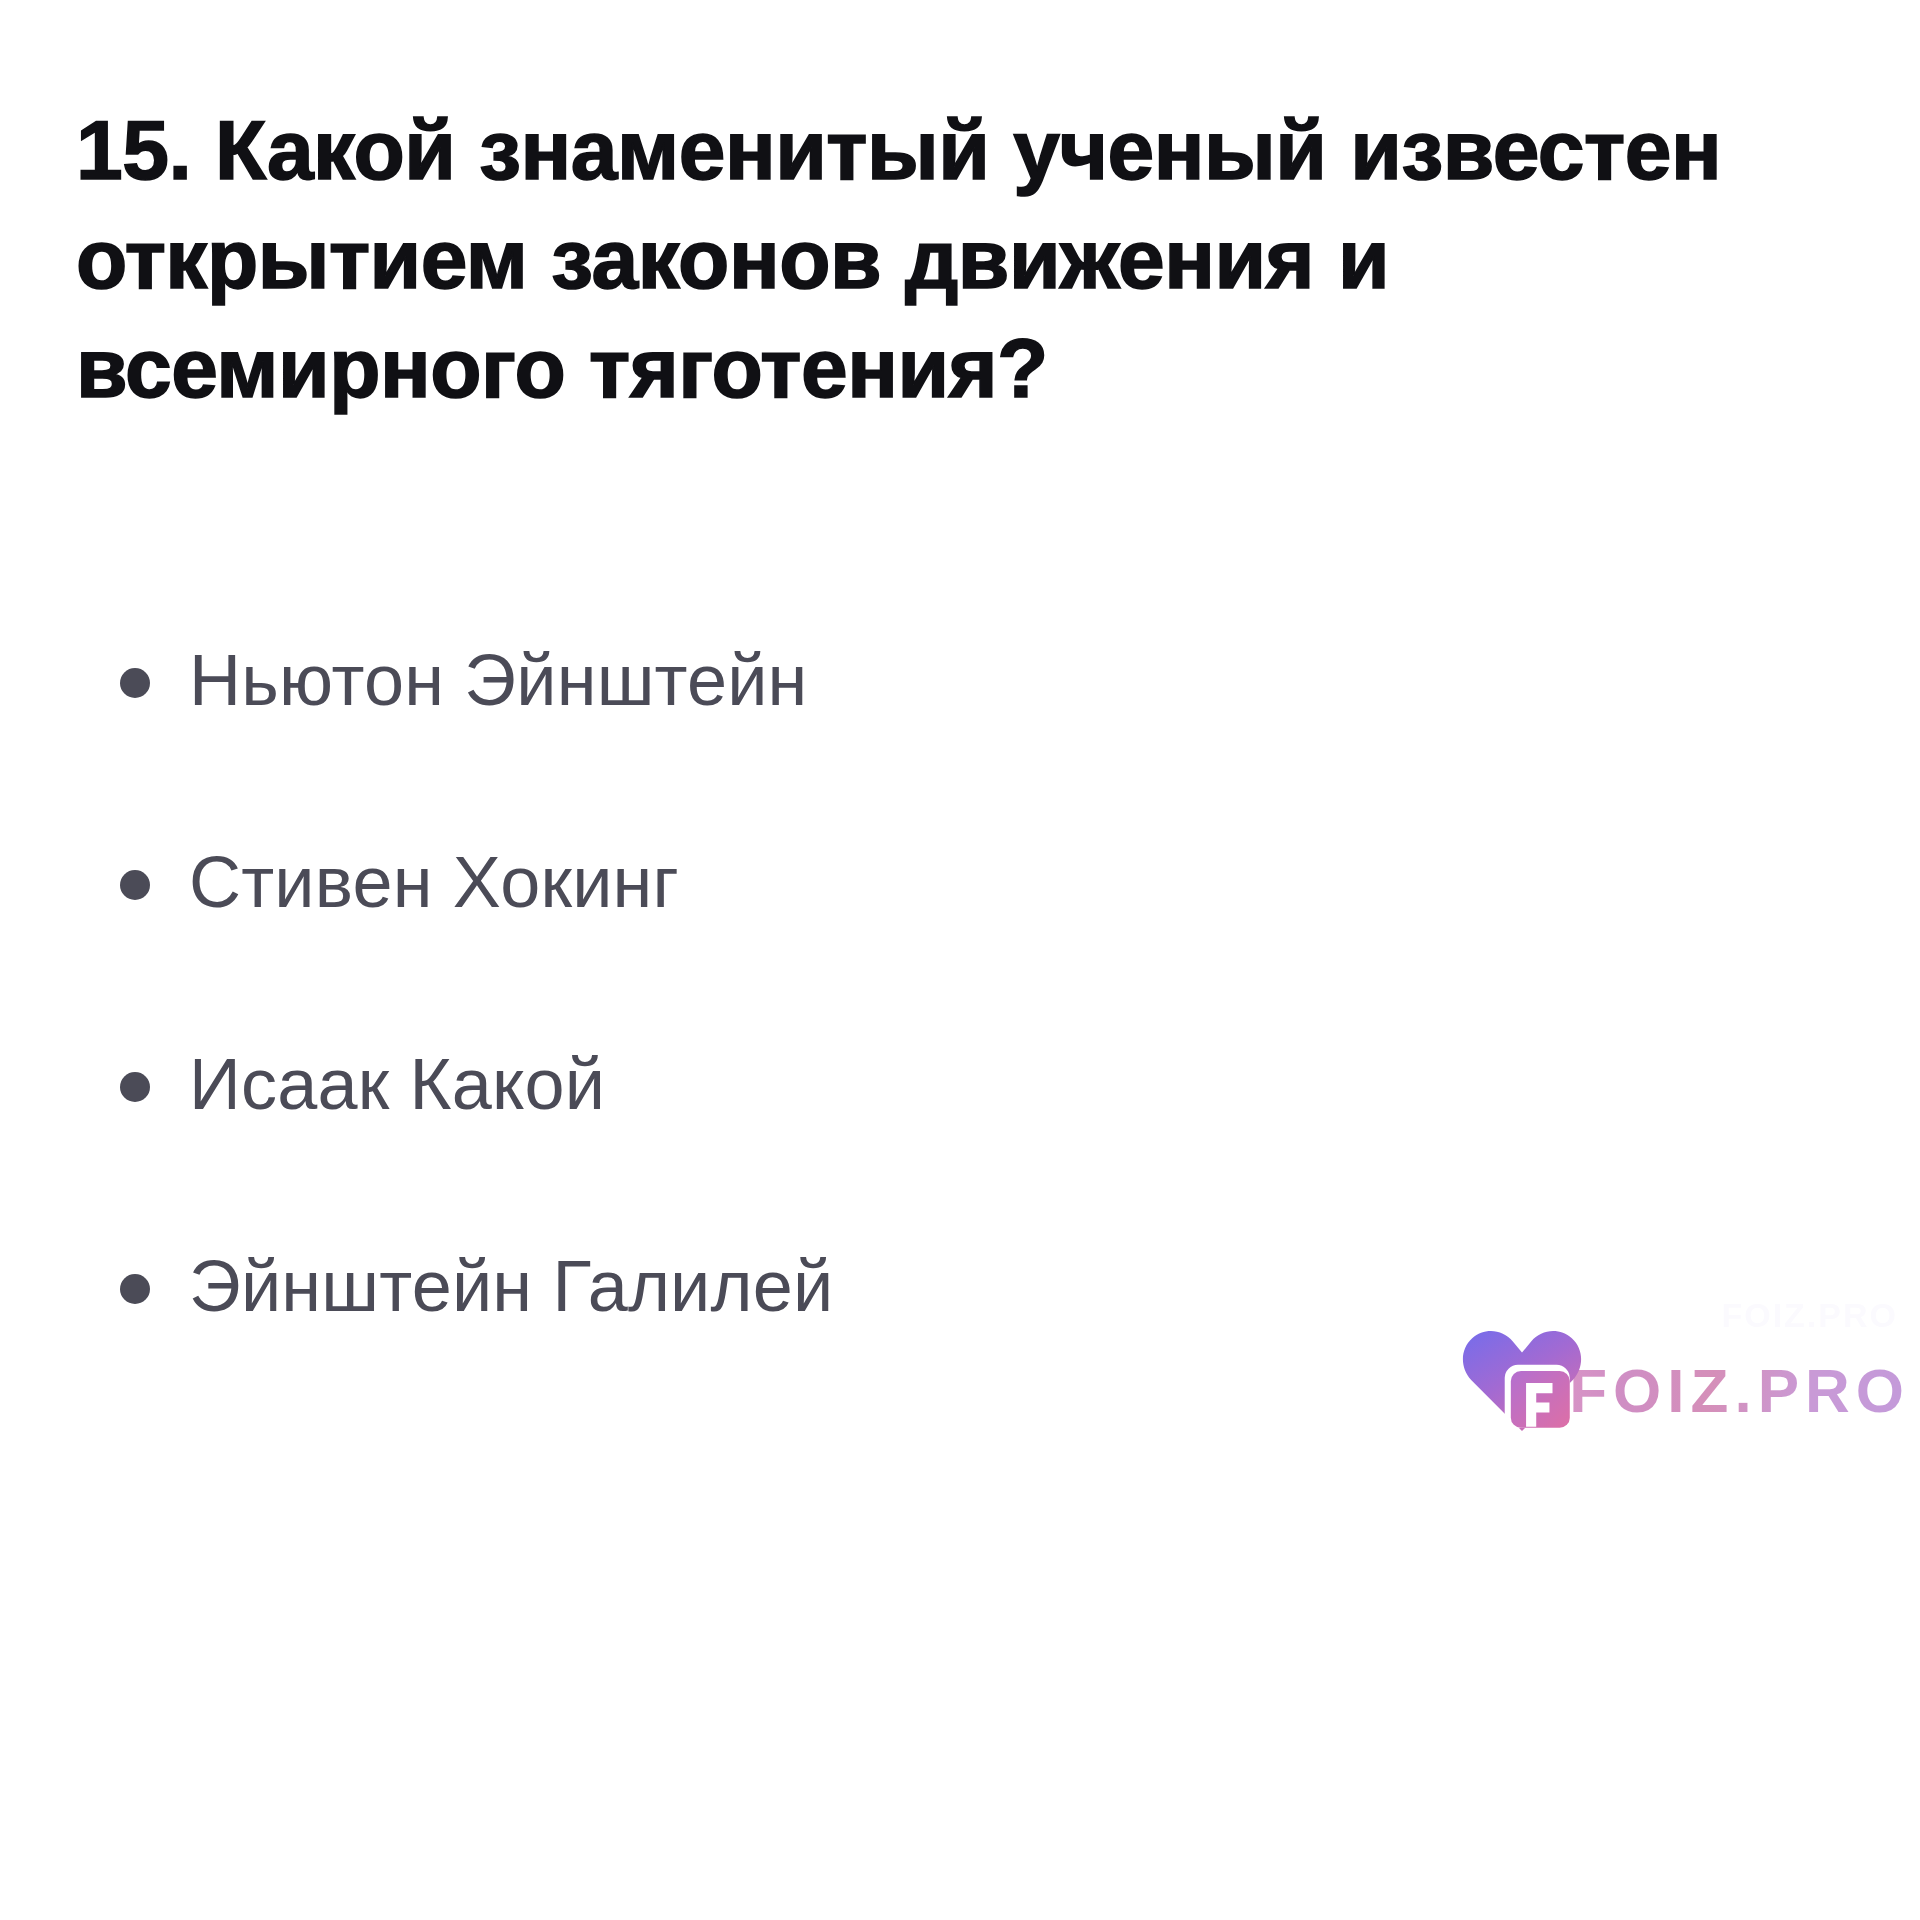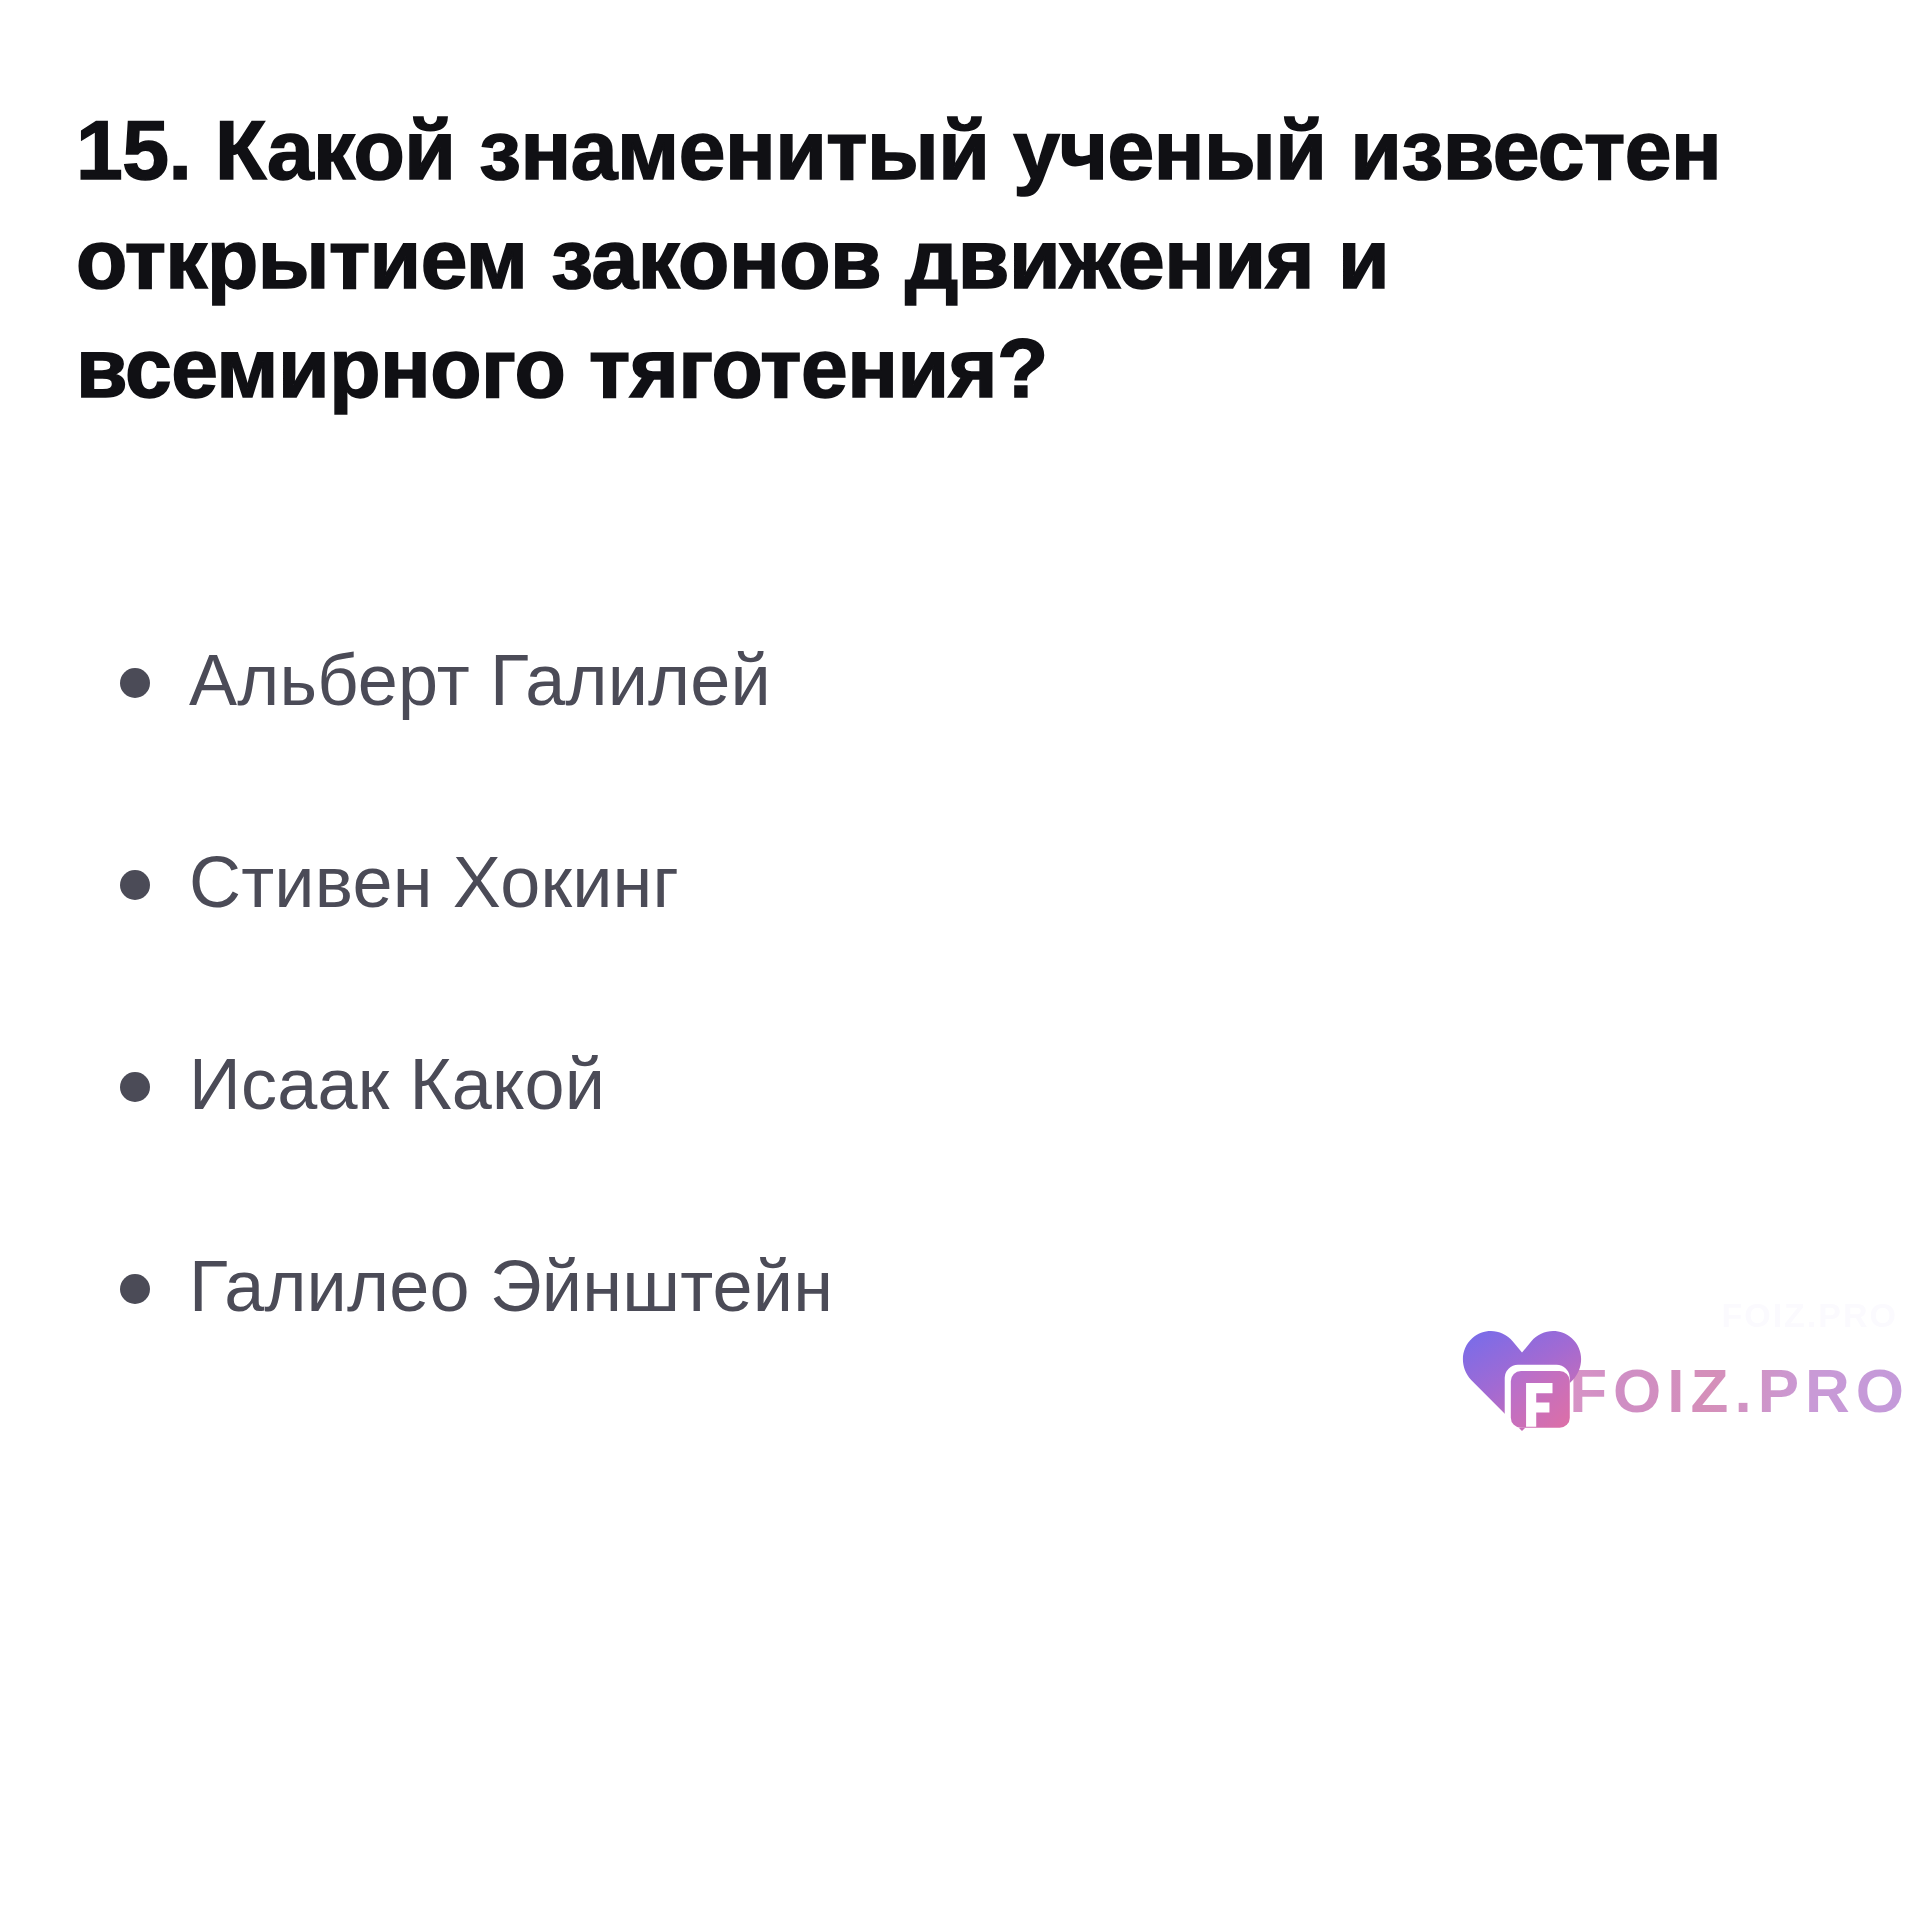--- a/index.html
+++ b/index.html
@@ -137,36 +137,36 @@
 <div class="quiz-card">
 
   <div class="question-block">
     <h1 class="question-text">15. Какой знаменитый ученый известен открытием законов движения и всемирного тяготения?</h1>
   </div>
 
   <ul class="options-list">
 
     <li class="option-item">
       <span class="option-bullet"></span>
-      <span class="option-label">Альберт Галилей</span>
+      <span class="option-label">Ньютон Эйнштейн</span>
     </li>
 
     <li class="option-item">
       <span class="option-bullet"></span>
       <span class="option-label">Стивен Хокинг</span>
     </li>
 
     <li class="option-item">
       <span class="option-bullet"></span>
       <span class="option-label">Исаак Какой</span>
     </li>
 
     <li class="option-item">
       <span class="option-bullet"></span>
-      <span class="option-label">Галилео Эйнштейн</span>
+      <span class="option-label">Эйнштейн Галилей</span>
     </li>
 
   </ul>
 
   <div class="brand-watermark">
 
     <span class="brand-ghost">FOIZ.PRO</span>
 
     <span class="brand-mark">
       <svg viewBox="0 0 120 120" xmlns="http://www.w3.org/2000/svg">

